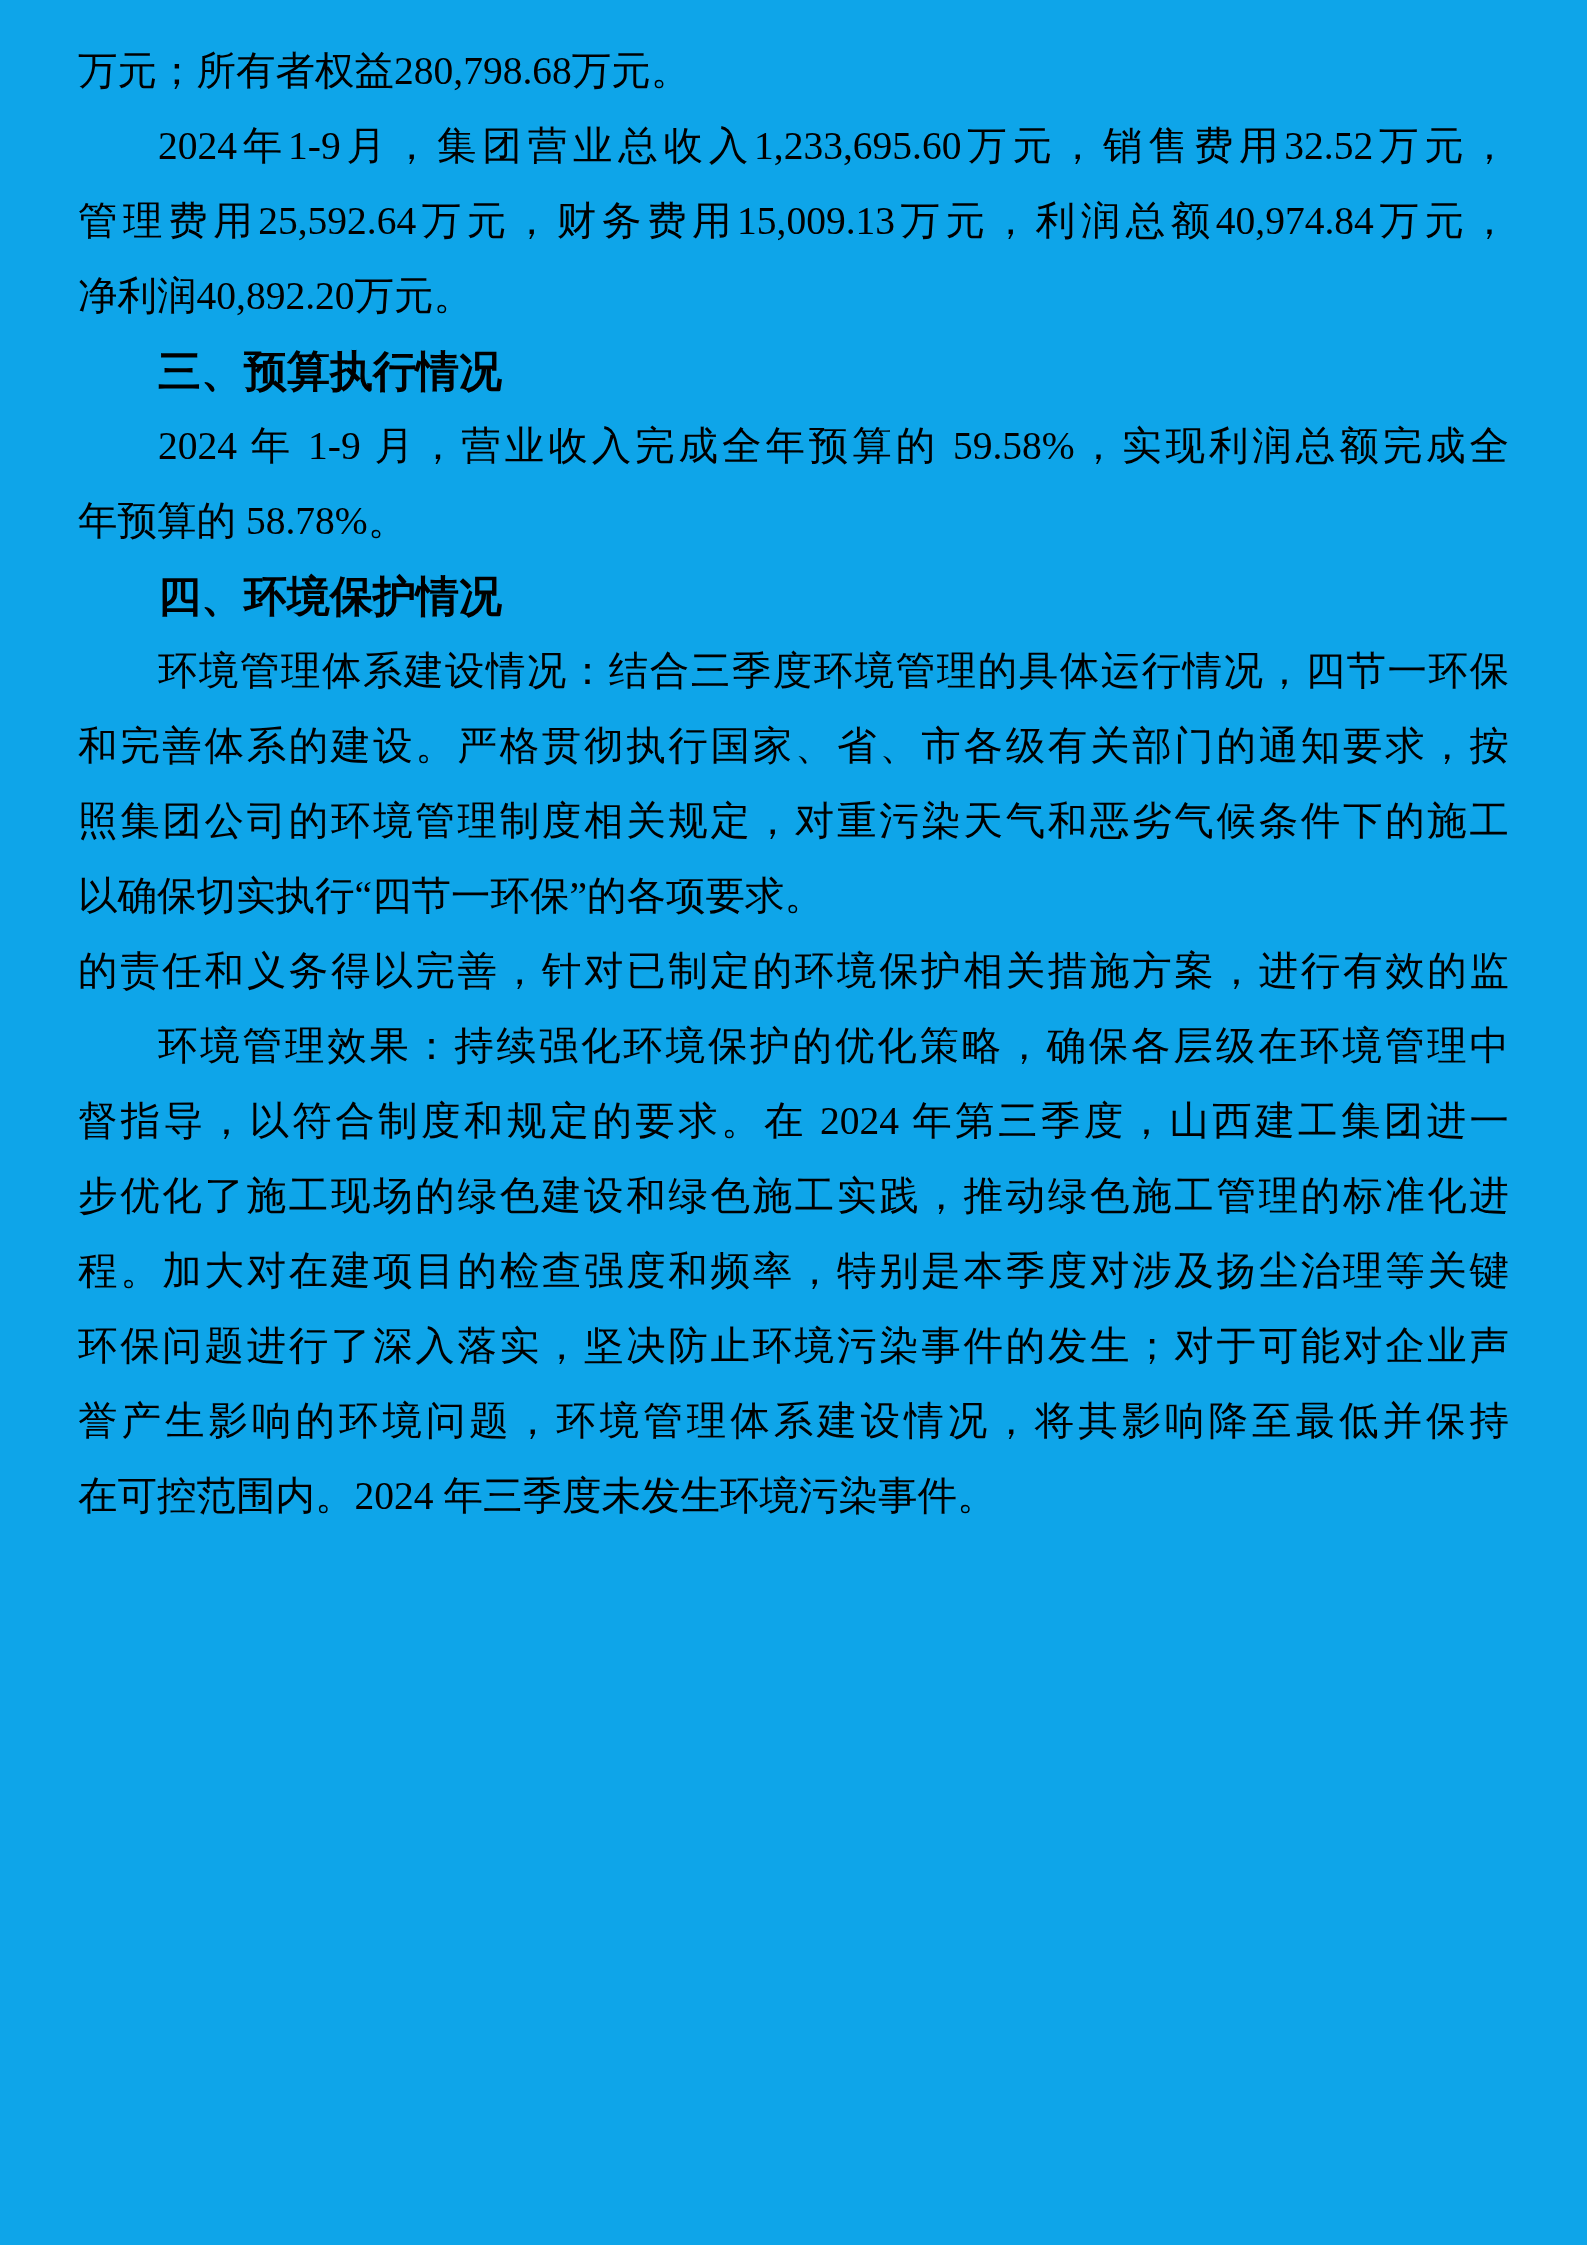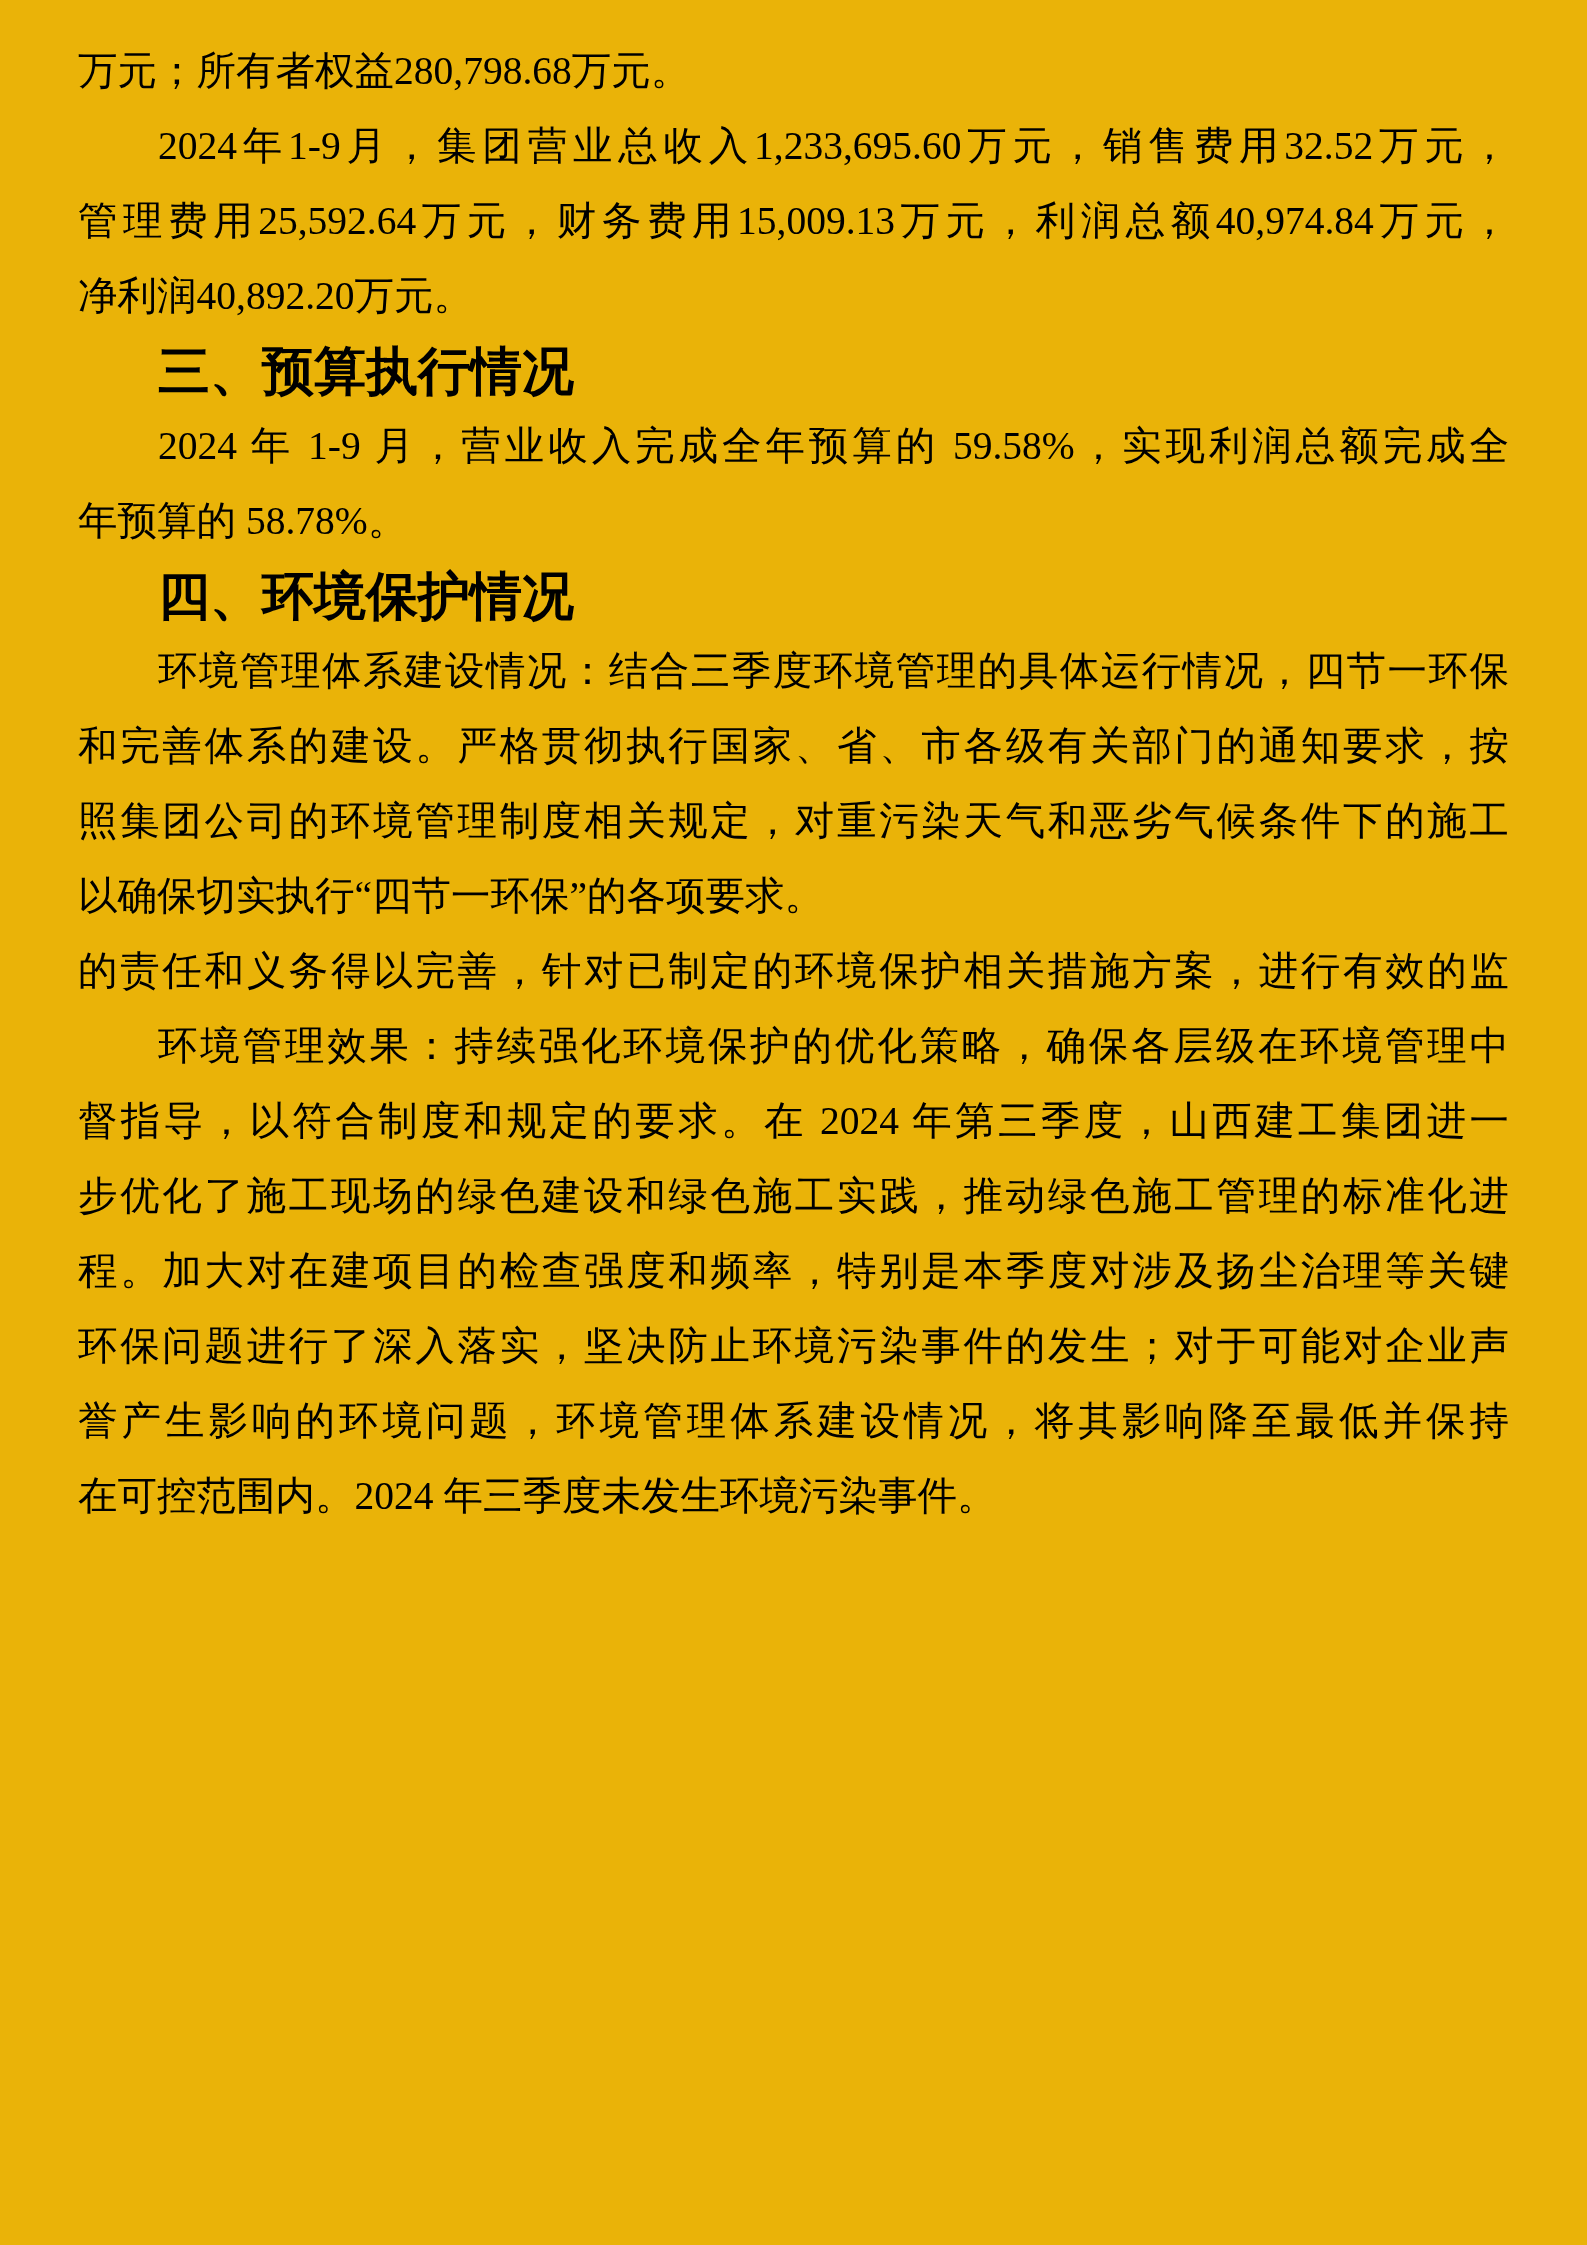--- a/index.html
+++ b/index.html
@@ -4,21 +4,21 @@
 <style>
   html, body {
     margin: 0;
     padding: 0;
     background: #ffffff;
   }
   .page {
     position: relative;
     width: 1587px;
     height: 2245px;
-    background: #eab308;
+    background: #0ea5e9;
     box-sizing: border-box;
     padding: 34px 78px 0 78px;
     color: #000000;
     font-family: "Liberation Serif", "DejaVu Serif", serif;
     overflow: hidden;
   }
   .line {
     height: 75px;
     line-height: 75px;
     font-size: 39.5px;
@@ -28,21 +28,21 @@
     text-align: justify;
     text-align-last: justify;
     text-justify: inter-character;
   }
   .line.indent {
     text-indent: 80px;
   }
   .line.heading {
     font-family: "Liberation Sans", "DejaVu Sans", sans-serif;
     font-weight: bold;
-    font-size: 52px;
+    font-size: 43px;
     text-align: center;
     text-align-last: left;
   }
 </style>
 </head>
 <body>
 
 <div class="page">
   <div class="line">万元；所有者权益280,798.68万元。</div>
   <div class="line just indent">2024年1-9月，集团营业总收入1,233,695.60万元，销售费用32.52万元，</div>

